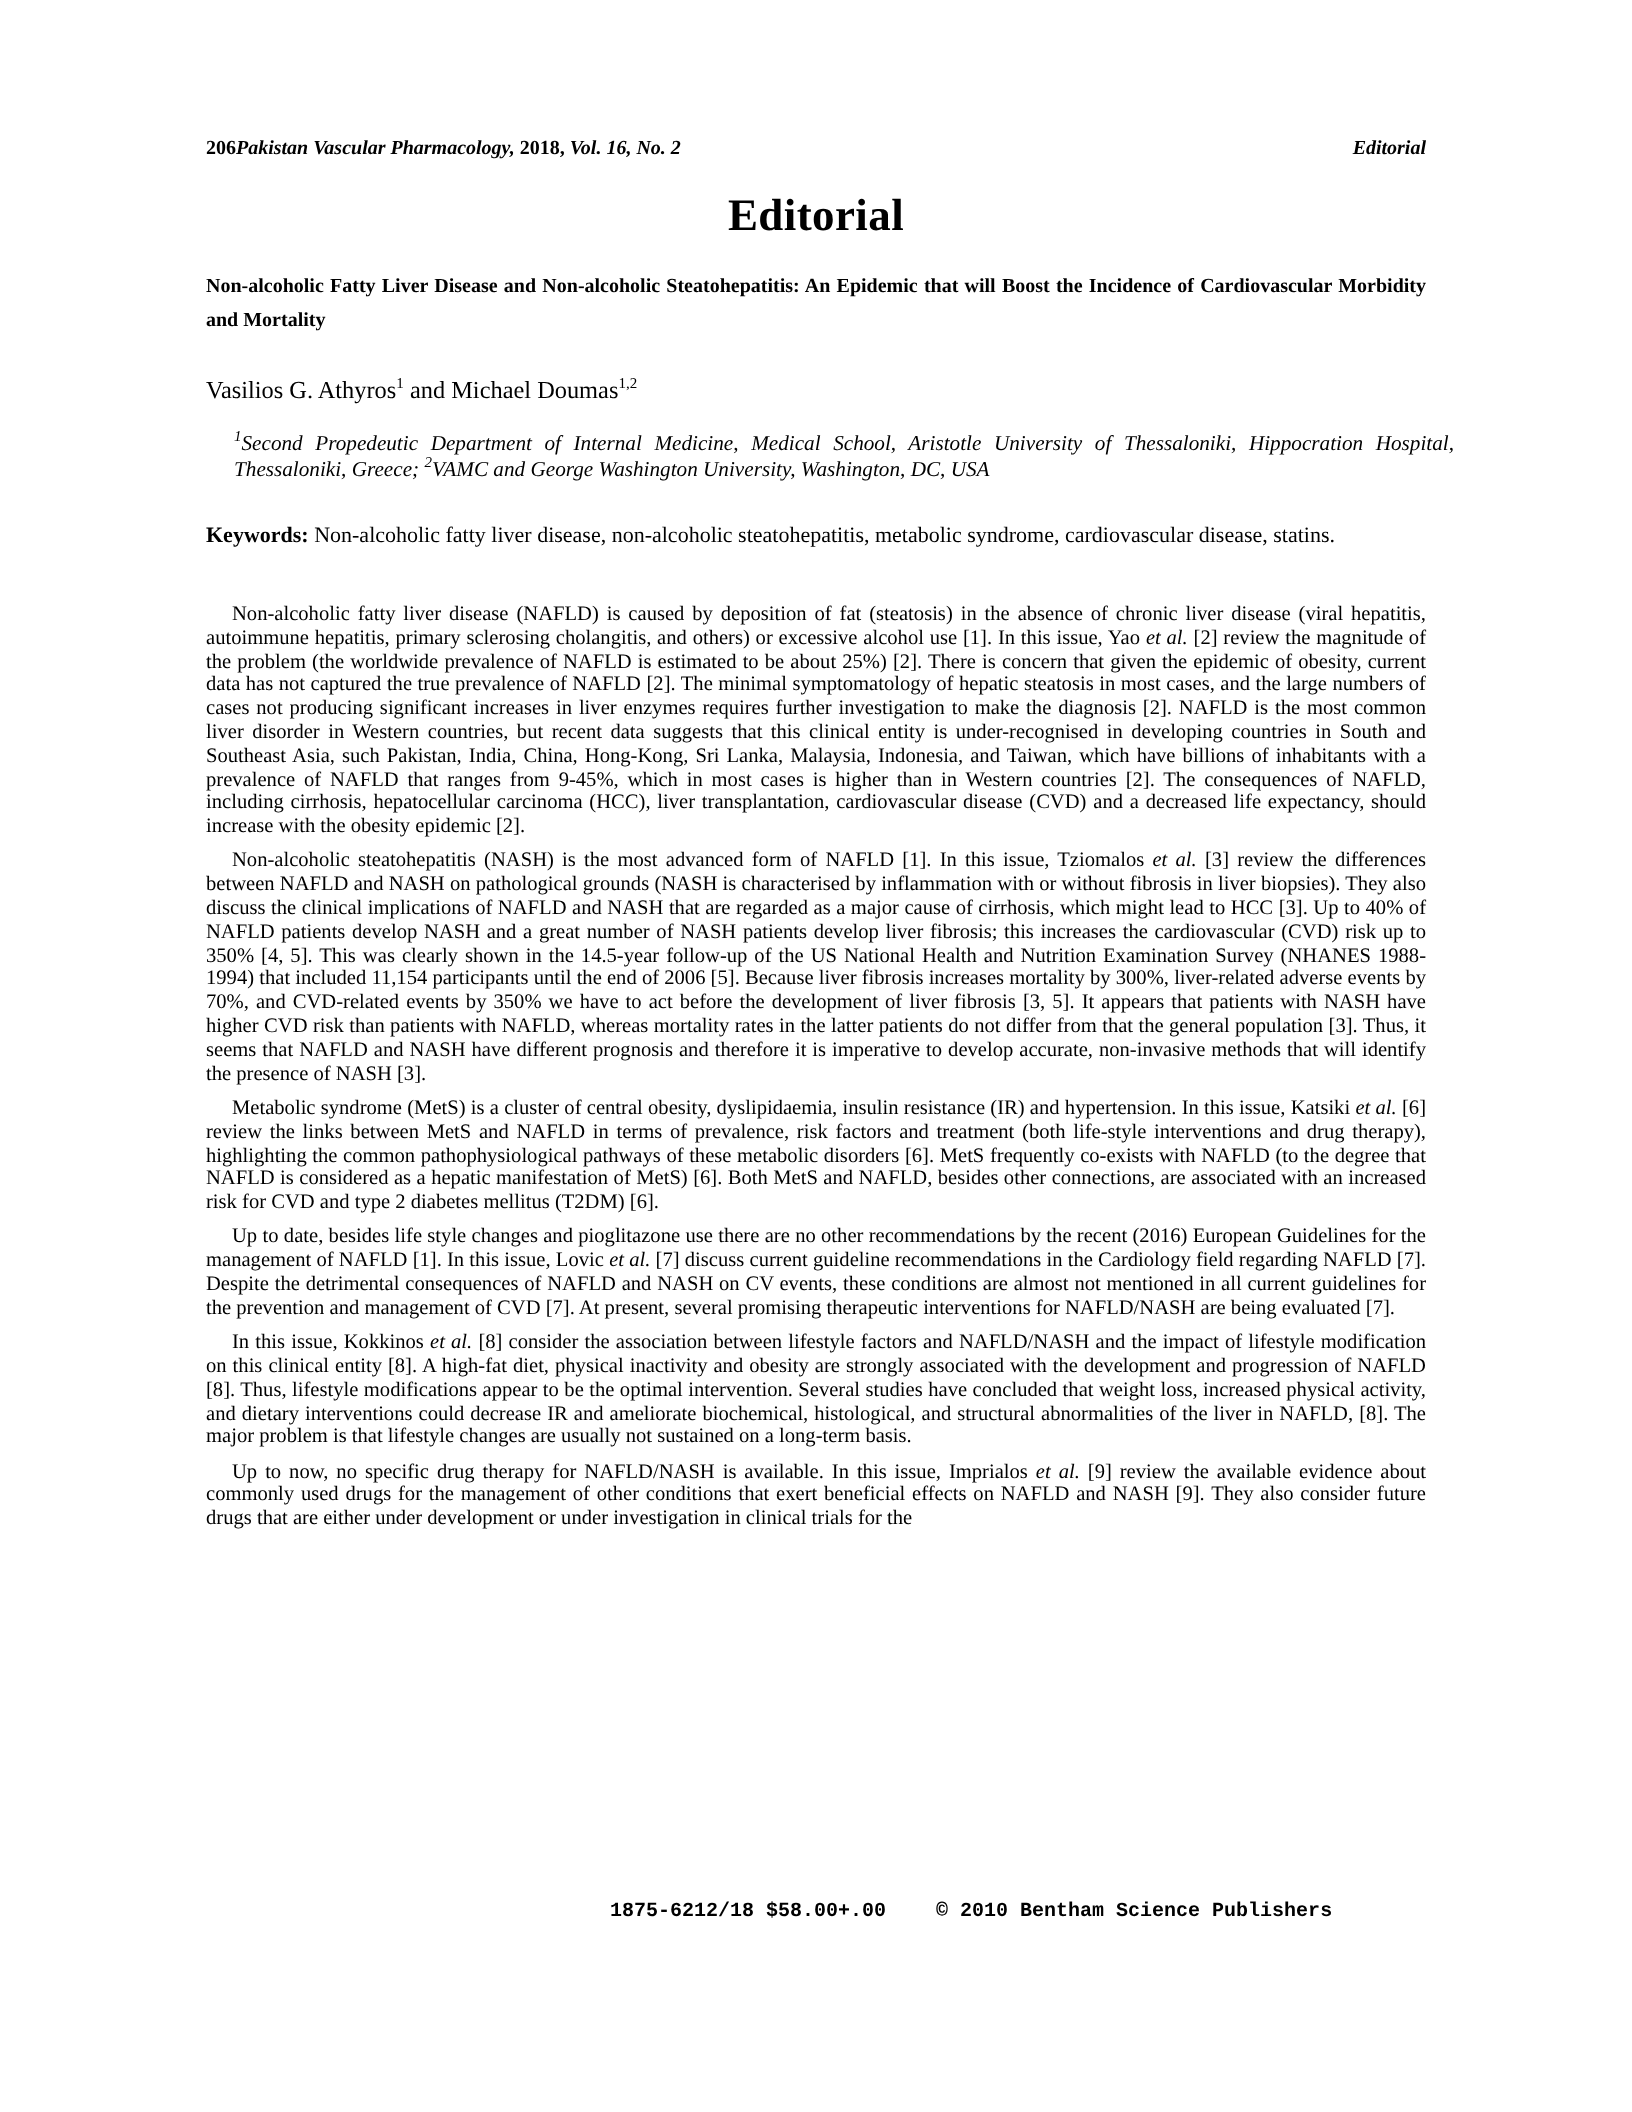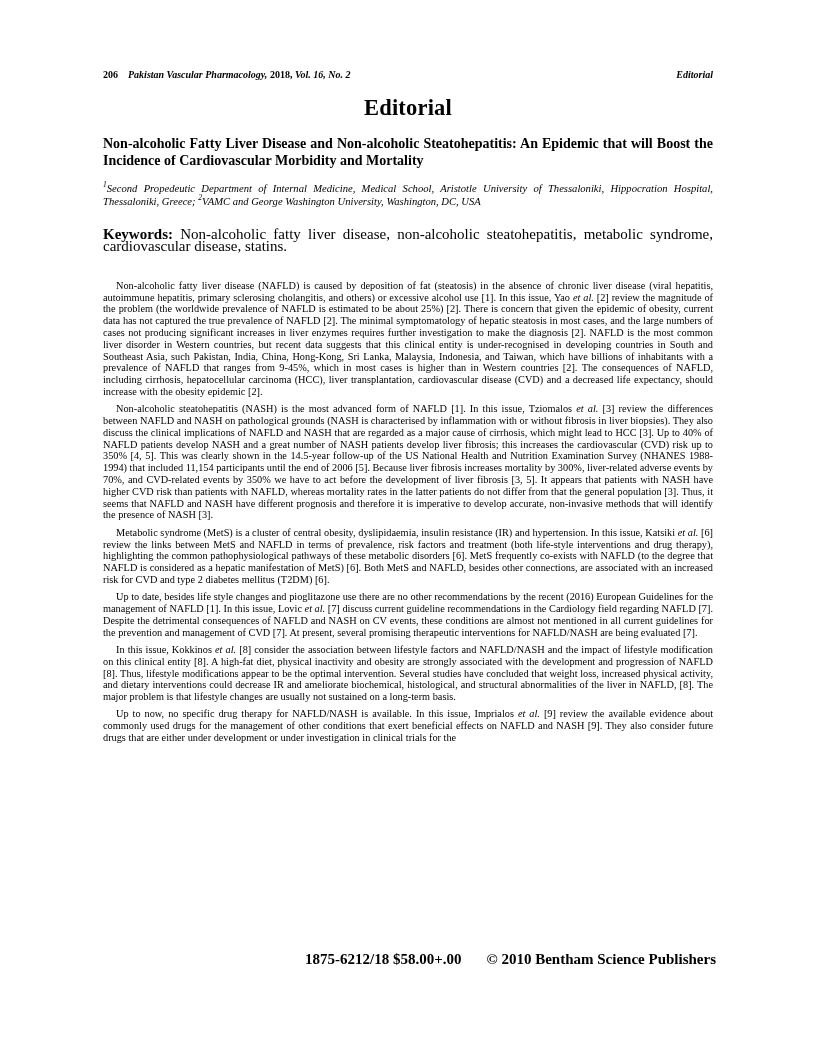--- a/index.html
+++ b/index.html
@@ -16,53 +16,53 @@
     overflow: hidden;
   }
   .running-header {
     display: flex;
     justify-content: space-between;
     align-items: baseline;
     font-size: 10px;
     font-weight: bold;
     width: 610px;
   }
-  .rh-num { font-style: normal; margin-right: 10px; }
+  .rh-num { font-style: normal; margin-right: 0; }
   .rh-journal, .rh-vol, .rh-right { font-style: italic; }
   .rh-year { font-style: normal; font-family: Liberation Serif, serif; }
   .section-title {
     font-size: 22.5px;
     font-weight: bold;
     text-align: center;
     margin: 15px 0 0 0;
     letter-spacing: 0.2px;
   }
   .article-title {
-    font-size: 14px;
+    font-size: 10px;
     font-weight: bold;
     line-height: 17.2px;
     text-align: justify;
     margin: 14px 0 0 0;
     width: 610px;
   }
   .authors {
     font-size: 12.2px;
     margin: 19px 0 0 0;
   }
   sup { font-size: 7.5px; line-height: 0; vertical-align: super; }
   .affiliation {
     font-style: italic;
     font-size: 10.6px;
     line-height: 12.9px;
     text-align: justify;
-    margin: 14px 0 0 0;
+    margin: 14px 0 0 14px;
     width: 610px;
   }
   .keywords {
-    font-size: 15px;
+    font-size: 11px;
     line-height: 11.8px;
     text-align: justify;
     margin: 20px 0 0 0;
     width: 610px;
   }
   .kw-label { font-weight: bold; }
   .body-text {
     margin-top: 27px;
     width: 610px;
     font-size: 10.3px;
@@ -73,41 +73,43 @@
     text-indent: 13px;
     text-align: justify;
   }
   .body-text p:first-child { margin-top: 4px; }
   .page-footer {
     position: absolute;
     top: 951px;
     left: 305px;
     display: flex;
     gap: 25px;
-    font-size: 15px;
+    font-size: 10px;
     font-weight: bold;
     white-space: nowrap;
+    font-family: Liberation Mono, monospace;
   }
 </style>
 </head>
 <body>
 
 <div class="page">
 
   <div class="running-header">
     <div>
       <span class="rh-num">206</span><span class="rh-journal">Pakistan Vascular Pharmacology,</span><span class="rh-year"> 2018,</span><span class="rh-vol"> Vol. 16, No. 2</span>
     </div>
     <div class="rh-right">Editorial</div>
   </div>
 
   <h1 class="section-title">Editorial</h1>
 
   <h2 class="article-title">Non-alcoholic Fatty Liver Disease and Non-alcoholic Steatohepatitis: An Epidemic that will Boost the Incidence of Cardiovascular Morbidity and Mortality</h2>
 
+  <p class="authors"><span>Vasilios G. Athyros</span><sup>1</sup><span> and </span><span>Michael Doumas</span><sup>1,2</sup></p>
 
   <p class="affiliation"><sup>1</sup><span>Second Propedeutic Department of Internal Medicine, Medical School, Aristotle University of Thessaloniki, Hippocration Hospital, Thessaloniki, Greece; </span><sup>2</sup><span>VAMC and George Washington University, Washington, DC, USA</span></p>
 
   <p class="keywords"><span class="kw-label">Keywords:</span><span> Non-alcoholic fatty liver disease, non-alcoholic steatohepatitis, metabolic syndrome, cardiovascular disease, statins.</span></p>
 
   <div class="body-text">
     <p><span>Non-alcoholic fatty liver disease (NAFLD) is caused by deposition of fat (steatosis) in the absence of chronic liver disease (viral hepatitis, autoimmune hepatitis, primary sclerosing cholangitis, and others) or excessive alcohol use [1]. In this issue, Yao </span><i>et al.</i><span> [2] review the magnitude of the problem (the worldwide prevalence of NAFLD is estimated to be about 25%) [2]. There is concern that given the epidemic of obesity, current data has not captured the true prevalence of NAFLD [2]. The minimal symptomatology of hepatic steatosis in most cases, and the large numbers of cases not producing significant increases in liver enzymes requires further investigation to make the diagnosis [2]. NAFLD is the most common liver disorder in Western countries, but recent data suggests that this clinical entity is under-recognised in developing countries in South and Southeast Asia, such Pakistan, India, China, Hong-Kong, Sri Lanka, Malaysia, Indonesia, and Taiwan, which have billions of inhabitants with a prevalence of NAFLD that ranges from 9-45%, which in most cases is higher than in Western countries [2]. The consequences of NAFLD, including cirrhosis, hepatocellular carcinoma (HCC), liver transplantation, cardiovascular disease (CVD) and a decreased life expectancy, should increase with the obesity epidemic [2].</span></p>
     <p><span>Non-alcoholic steatohepatitis (NASH) is the most advanced form of NAFLD [1]. In this issue, Tziomalos </span><i>et al.</i><span> [3] review the differences between NAFLD and NASH on pathological grounds (NASH is characterised by inflammation with or without fibrosis in liver biopsies). They also discuss the clinical implications of NAFLD and NASH that are regarded as a major cause of cirrhosis, which might lead to HCC [3]. Up to 40% of NAFLD patients develop NASH and a great number of NASH patients develop liver fibrosis; this increases the cardiovascular (CVD) risk up to 350% [4, 5]. This was clearly shown in the 14.5-year follow-up of the US National Health and Nutrition Examination Survey (NHANES 1988-1994) that included 11,154 participants until the end of 2006 [5]. Because liver fibrosis increases mortality by 300%, liver-related adverse events by 70%, and CVD-related events by 350% we have to act before the development of liver fibrosis [3, 5]. It appears that patients with NASH have higher CVD risk than patients with NAFLD, whereas mortality rates in the latter patients do not differ from that the general population [3]. Thus, it seems that NAFLD and NASH have different prognosis and therefore it is imperative to develop accurate, non-invasive methods that will identify the presence of NASH [3].</span></p>
     <p><span>Metabolic syndrome (MetS) is a cluster of central obesity, dyslipidaemia, insulin resistance (IR) and hypertension. In this issue, Katsiki </span><i>et al.</i><span> [6] review the links between MetS and NAFLD in terms of prevalence, risk factors and treatment (both life-style interventions and drug therapy), highlighting the common pathophysiological pathways of these metabolic disorders [6]. MetS frequently co-exists with NAFLD (to the degree that NAFLD is considered as a hepatic manifestation of MetS) [6]. Both MetS and NAFLD, besides other connections, are associated with an increased risk for CVD and type 2 diabetes mellitus (T2DM) [6].</span></p>
     <p><span>Up to date, besides life style changes and pioglitazone use there are no other recommendations by the recent (2016) European Guidelines for the management of NAFLD [1]. In this issue, Lovic </span><i>et al.</i><span> [7] discuss current guideline recommendations in the Cardiology field regarding NAFLD [7]. Despite the detrimental consequences of NAFLD and NASH on CV events, these conditions are almost not mentioned in all current guidelines for the prevention and management of CVD [7]. At present, several promising therapeutic interventions for NAFLD/NASH are being evaluated [7].</span></p>

